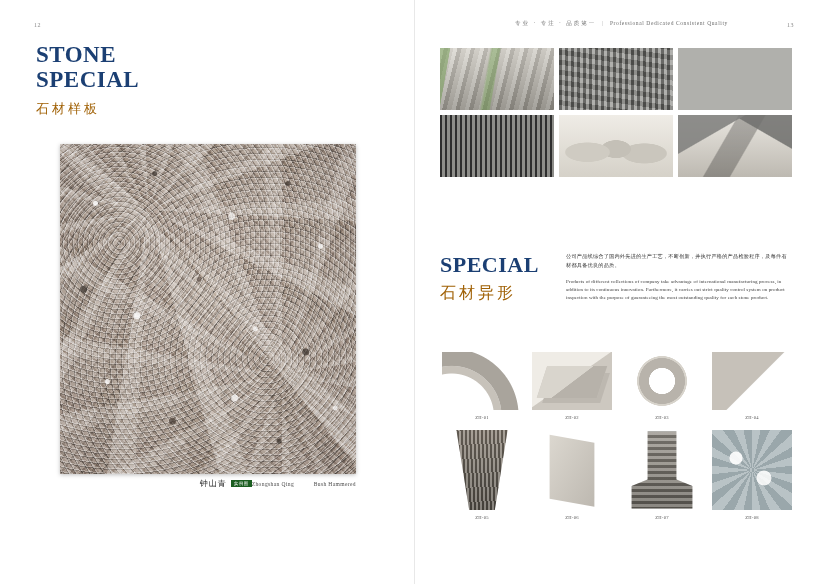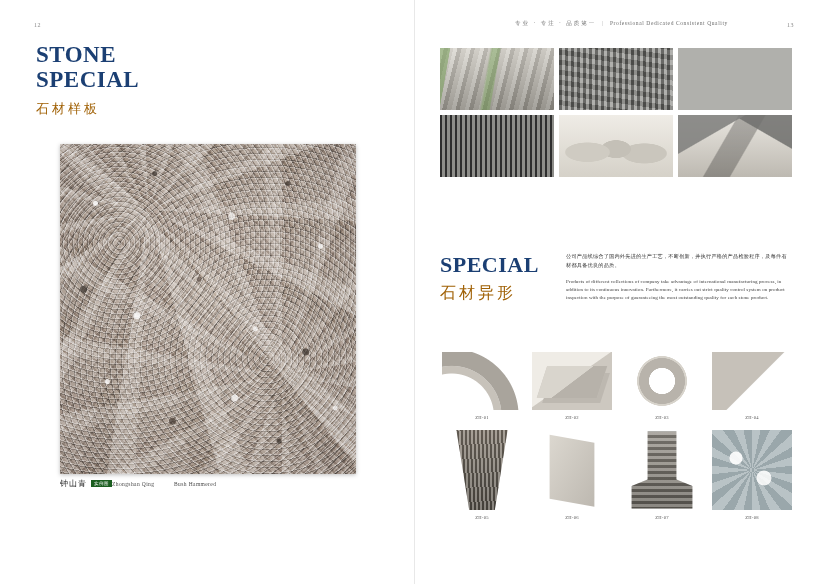--- a/index.html
+++ b/index.html
@@ -128,21 +128,21 @@
     opacity: 0.55;
     mix-blend-mode: overlay;
   }
   .sample-caption {
     position: absolute;
     left: 60px;
     top: 478px;
     width: 296px;
     display: flex;
     align-items: center;
-    justify-content: flex-start;
+    justify-content: flex-end;
     font-size: 6px;
     color: #3a3a3a;
   }
   .cap-left {
     display: flex;
     align-items: center;
     gap: 4px;
   }
   .cap-cn {
     font-size: 8px;

